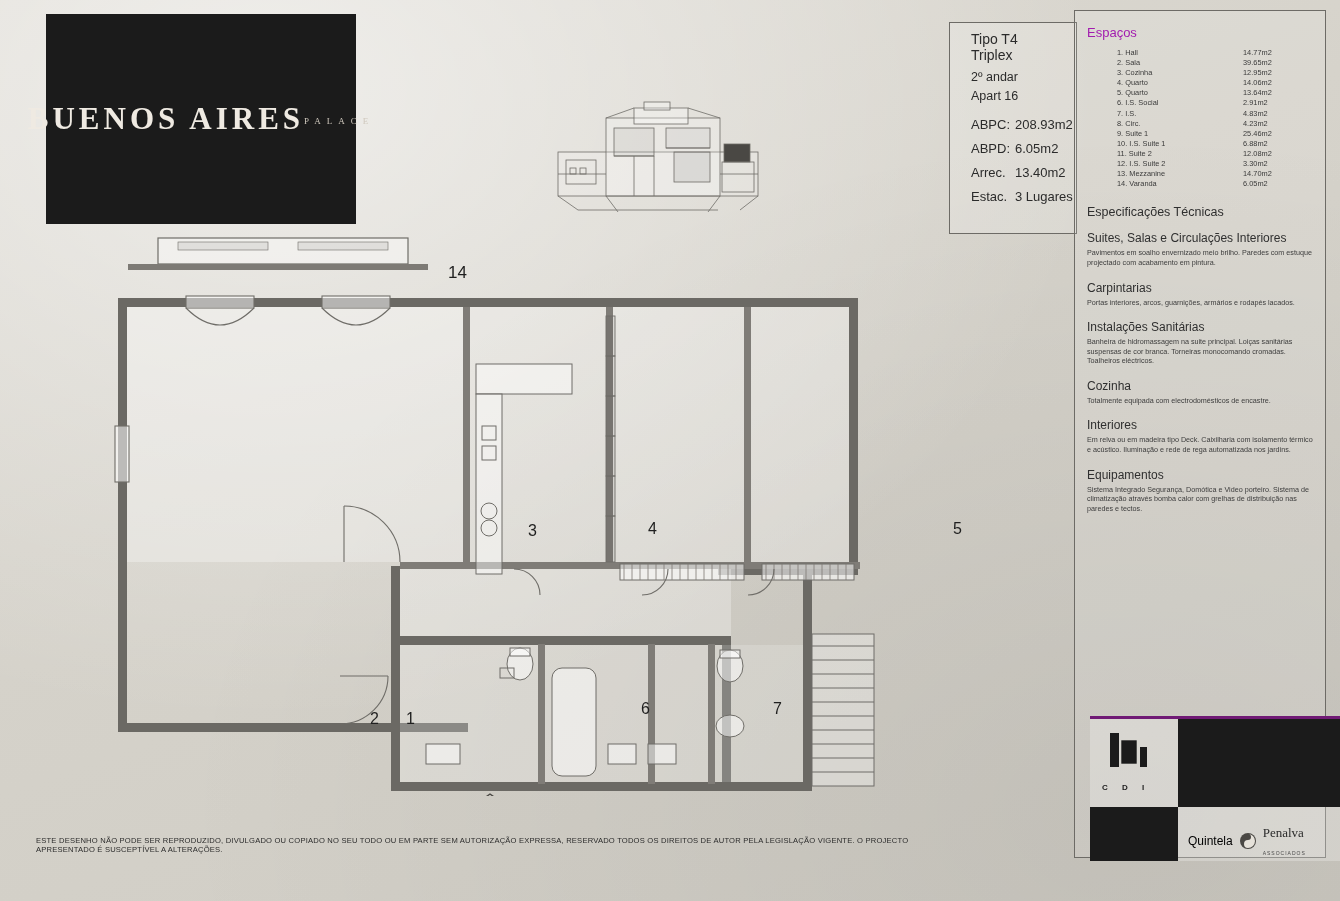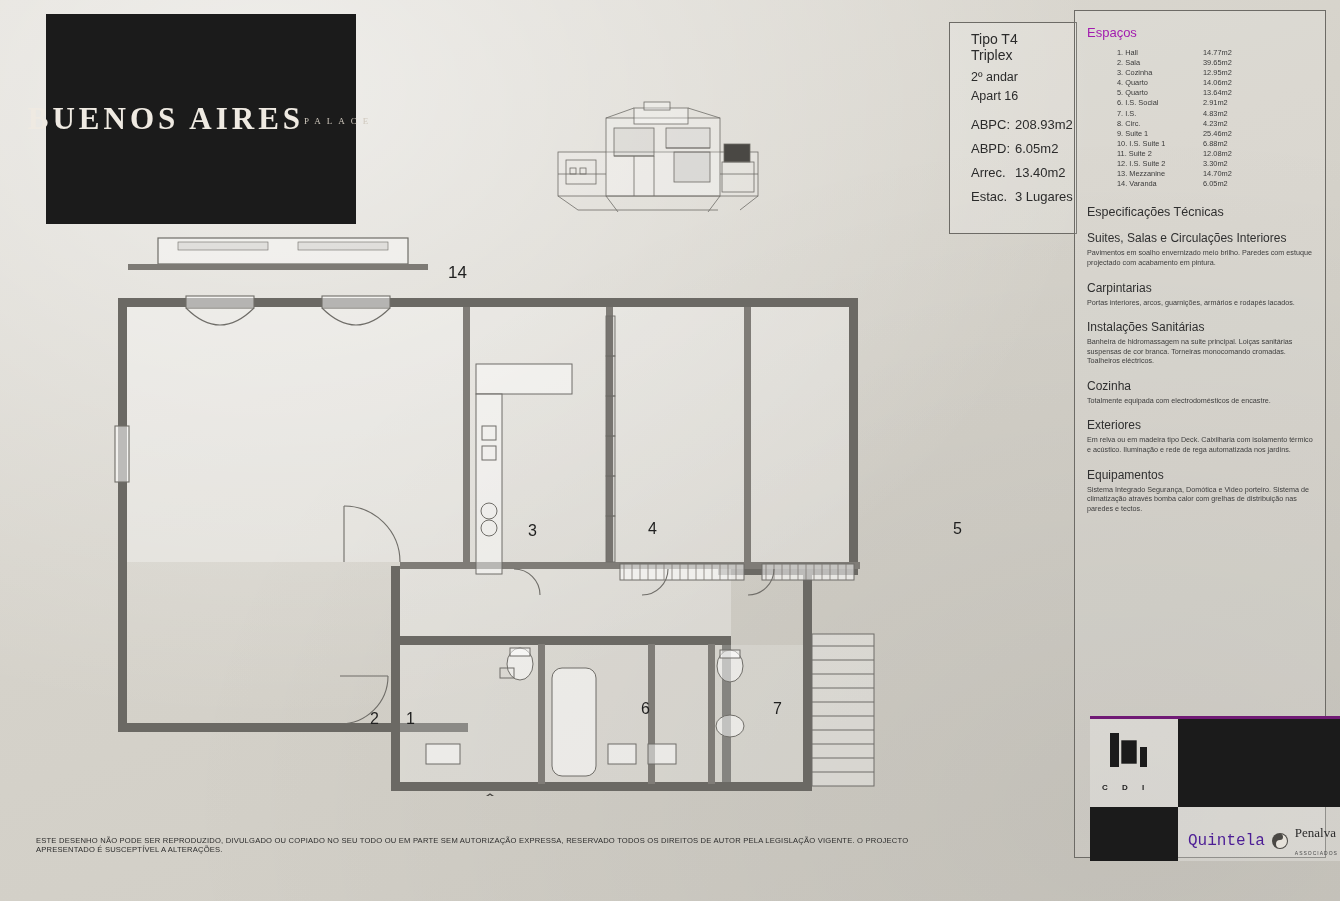--- a/index.html
+++ b/index.html
@@ -61,20 +61,21 @@
     padding:14px 12px 0 12px;
   }
   #rightpanel h2{
     font-size:13px;font-weight:400;color:#a21caf;margin:0 0 8px 0;
     font-family:"Liberation Sans",sans-serif;
   }
   .spaces{margin:0 0 0 30px;padding:0;list-style:none;}
   .spaces li{
     font-size:7.4px;color:#3a3a3a;line-height:10.1px;
     display:flex;
+    gap:40px;
   }
   .spaces li .nm{width:86px;white-space:nowrap;}
   .spaces li .ar{white-space:nowrap;}
 
   #specs{margin-top:16px;}
   #specs .sechead{
     font-size:12px;color:#2f2f2f;margin:0 0 3px 0;font-weight:400;
   }
   #specs .sectxt{
     font-size:7.2px;color:#3c3c3c;line-height:9.6px;margin:0 0 13px 0;
@@ -90,21 +91,21 @@
   #cdi .q2{position:absolute;left:88px;top:0;width:164px;height:88px;background:#1b1b1b;}
   #cdi .q3{position:absolute;left:0;top:88px;width:88px;height:54px;background:#1b1b1b;}
   #cdi .q4{position:absolute;left:88px;top:88px;width:164px;height:54px;background:rgba(255,255,255,.25);}
   #cdi .cdiglyph{position:absolute;left:14px;top:10px;}
   #cdi .cditext{
     position:absolute;left:12px;top:64px;font-size:8px;letter-spacing:6px;color:#1b1b1b;font-weight:700;
   }
   #cdi .qp{
     position:absolute;left:98px;top:104px;display:flex;align-items:center;gap:6px;
   }
-  #cdi .qp .n1{font-family:Liberation Mono, monospace;font-size:16px;color:#4c1d95;}
+  #cdi .qp .n1{font-family:Liberation Sans, sans-serif;font-size:12px;color:#000000;}
   #cdi .qp .n2{font-family:"Liberation Serif",serif;font-size:13px;color:#2b2b2b;}
   #cdi .qp .n3{font-size:5px;color:#4a4a4a;letter-spacing:1px;}
 
   
   #thumb{left:548px;top:100px;width:220px;height:122px;}
 
   
   #plan{left:108px;top:236px;width:880px;height:560px;}
 
   
@@ -381,21 +382,21 @@
 
     <div class="sechead">Carpintarias</div>
     <div class="sectxt">Portas interiores, arcos, guarnições, armários e rodapés lacados.</div>
 
     <div class="sechead">Instalações Sanitárias</div>
     <div class="sectxt">Banheira de hidromassagem na suite principal. Loiças sanitárias suspensas de cor branca. Torneiras monocomando cromadas. Toalheiros eléctricos.</div>
 
     <div class="sechead">Cozinha</div>
     <div class="sectxt">Totalmente equipada com electrodomésticos de encastre.</div>
 
-    <div class="sechead">Exteriores</div>
+    <div class="sechead">Interiores</div>
     <div class="sectxt">Em relva ou em madeira tipo Deck. Caixilharia com isolamento térmico e acústico. Iluminação e rede de rega automatizada nos jardins.</div>
 
     <div class="sechead">Equipamentos</div>
     <div class="sectxt">Sistema Integrado Segurança, Domótica e Video porteiro. Sistema de climatização através bomba calor com grelhas de distribuição nas paredes e tectos.</div>
   </div>
 </div>
 
 <div id="cdi">
   <div class="q1"></div>
   <div class="q2"></div>

